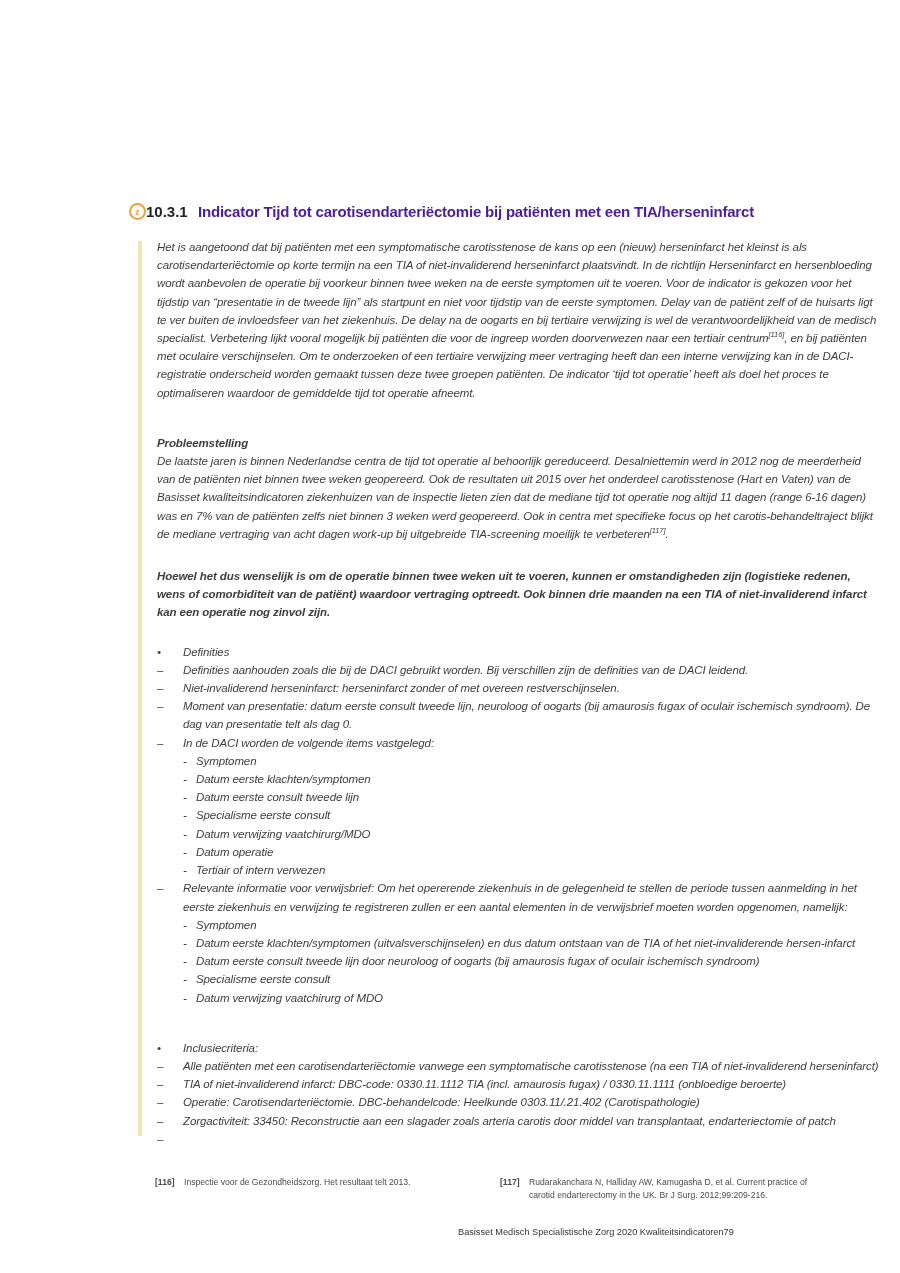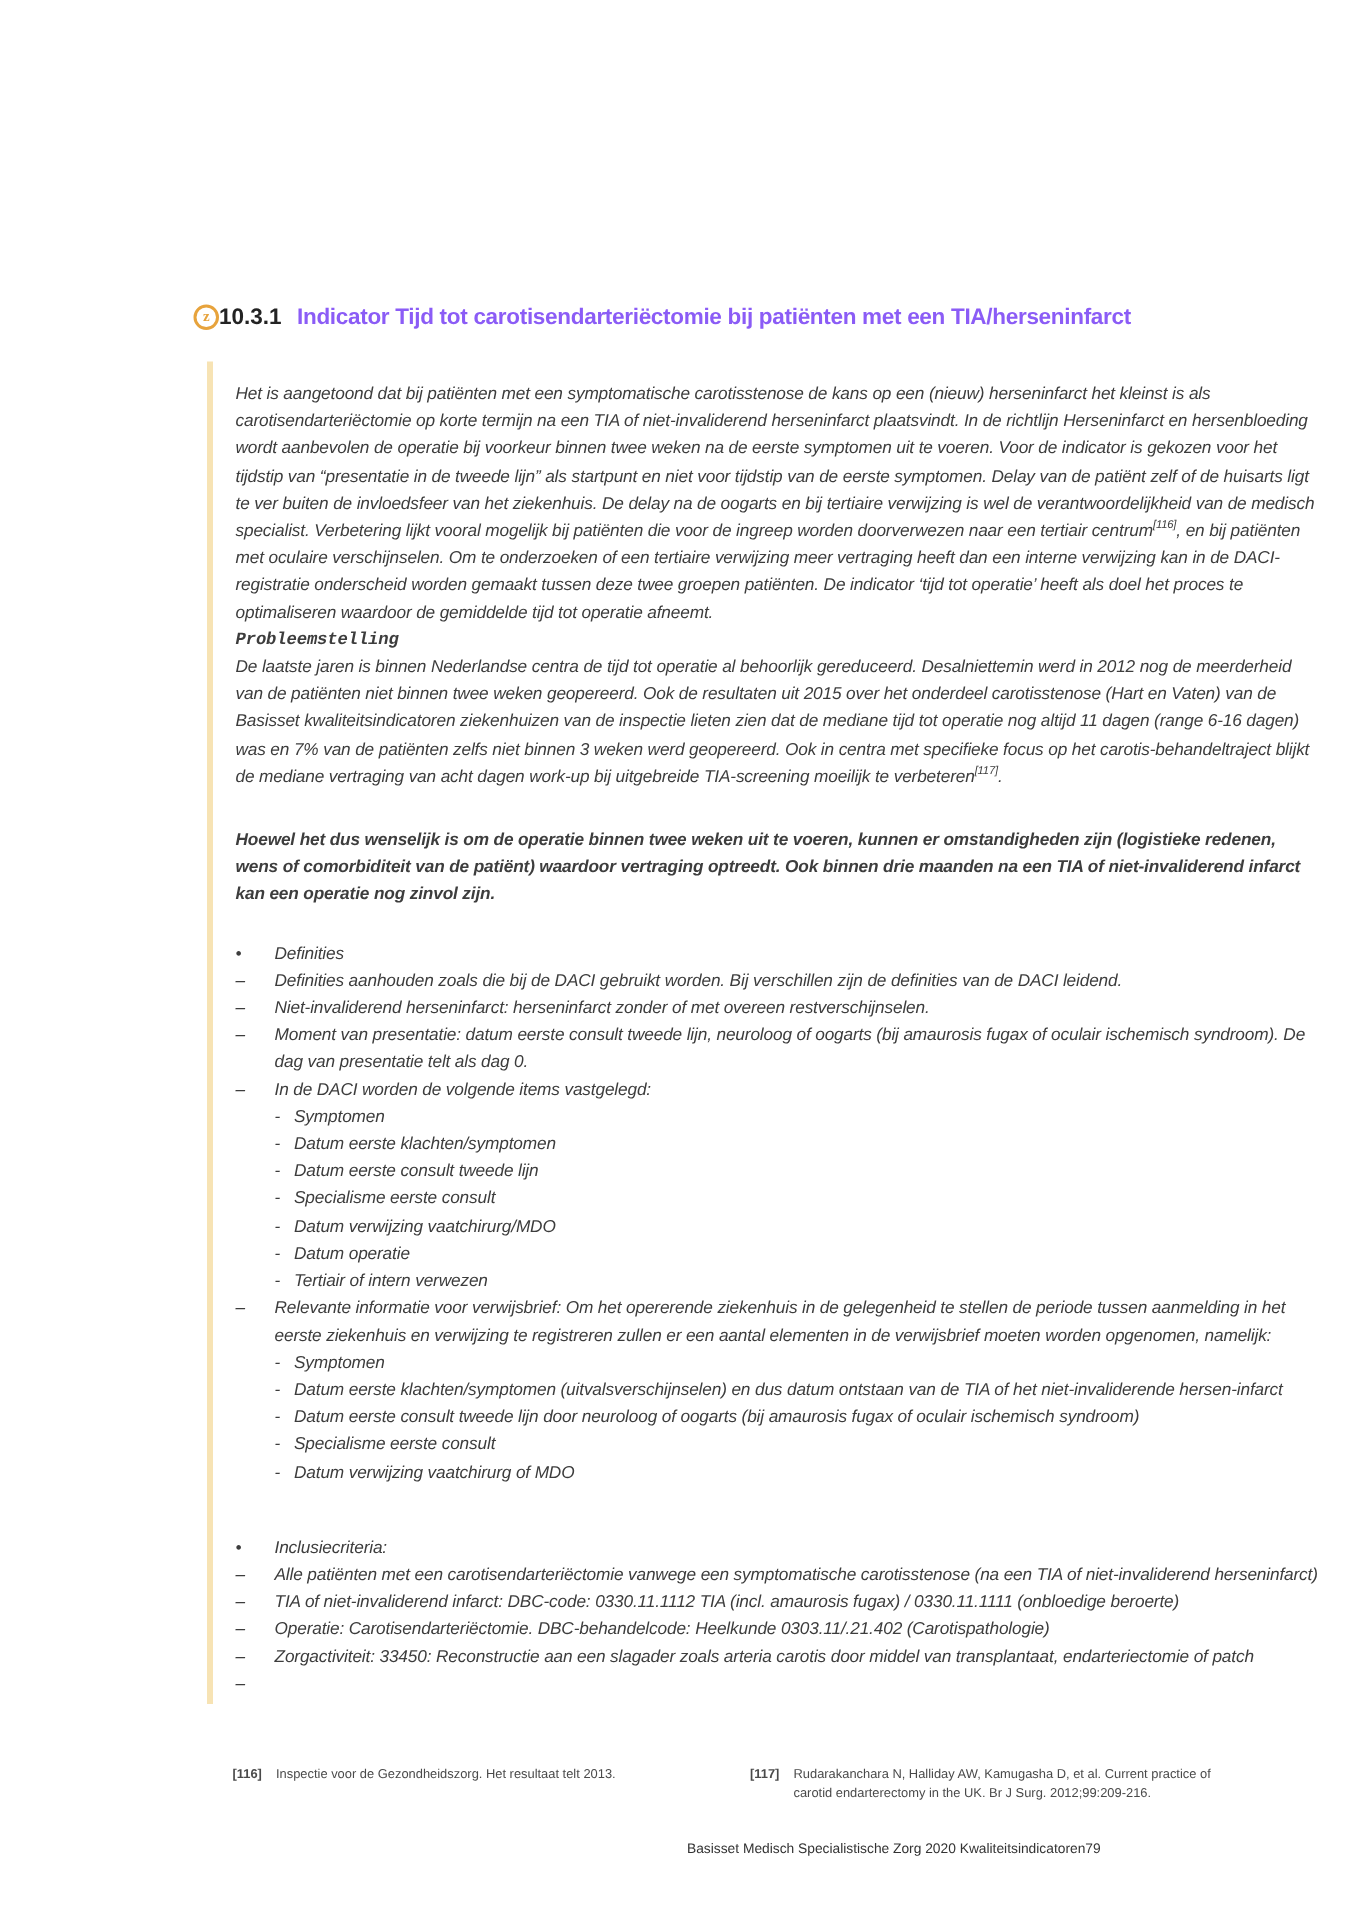--- a/index.html
+++ b/index.html
@@ -34,46 +34,46 @@
     margin-left: 0;
     font-weight: bold;
     font-size: 15px;
     color: #232323;
     width: 52px;
     flex: none;
   }
   .h-title {
     font-weight: bold;
     font-size: 15px;
-    color: #8b5cf6;
+    color: #4c1d95;
     letter-spacing: -0.2px;
   }
   
   .accent-bar {
     position: absolute;
     left: 138px;
     top: 241px;
     width: 4px;
     height: 895px;
     background: #F7E3B4;
   }
   
   .content {
     position: absolute;
     left: 157px;
-    top: 254px;
+    top: 238px;
     width: 724px;
     font-style: italic;
     font-size: 11.5px;
     line-height: 18.2px;
     color: #3d3d3d;
     letter-spacing: -0.1px;
   }
   .content sup { font-size: 7.5px; line-height: 0; }
-  .sec-head { font-weight: bold; margin-top: 0; font-family: Liberation Mono, monospace; }
+  .sec-head { font-weight: bold; margin-top: 32px; }
   .para-gap { margin-top: 24px; font-weight: bold; }
   .list-gap { margin-top: 21px; }
   .list2-gap { margin-top: 32px; }
   .li { display: flex; }
   .li .mk { flex: none; }
   .l1 .mk { width: 26px; }
   .l2 { padding-left: 26px; }
   .l2 .mk { width: 13px; }
   
   .footnotes {

